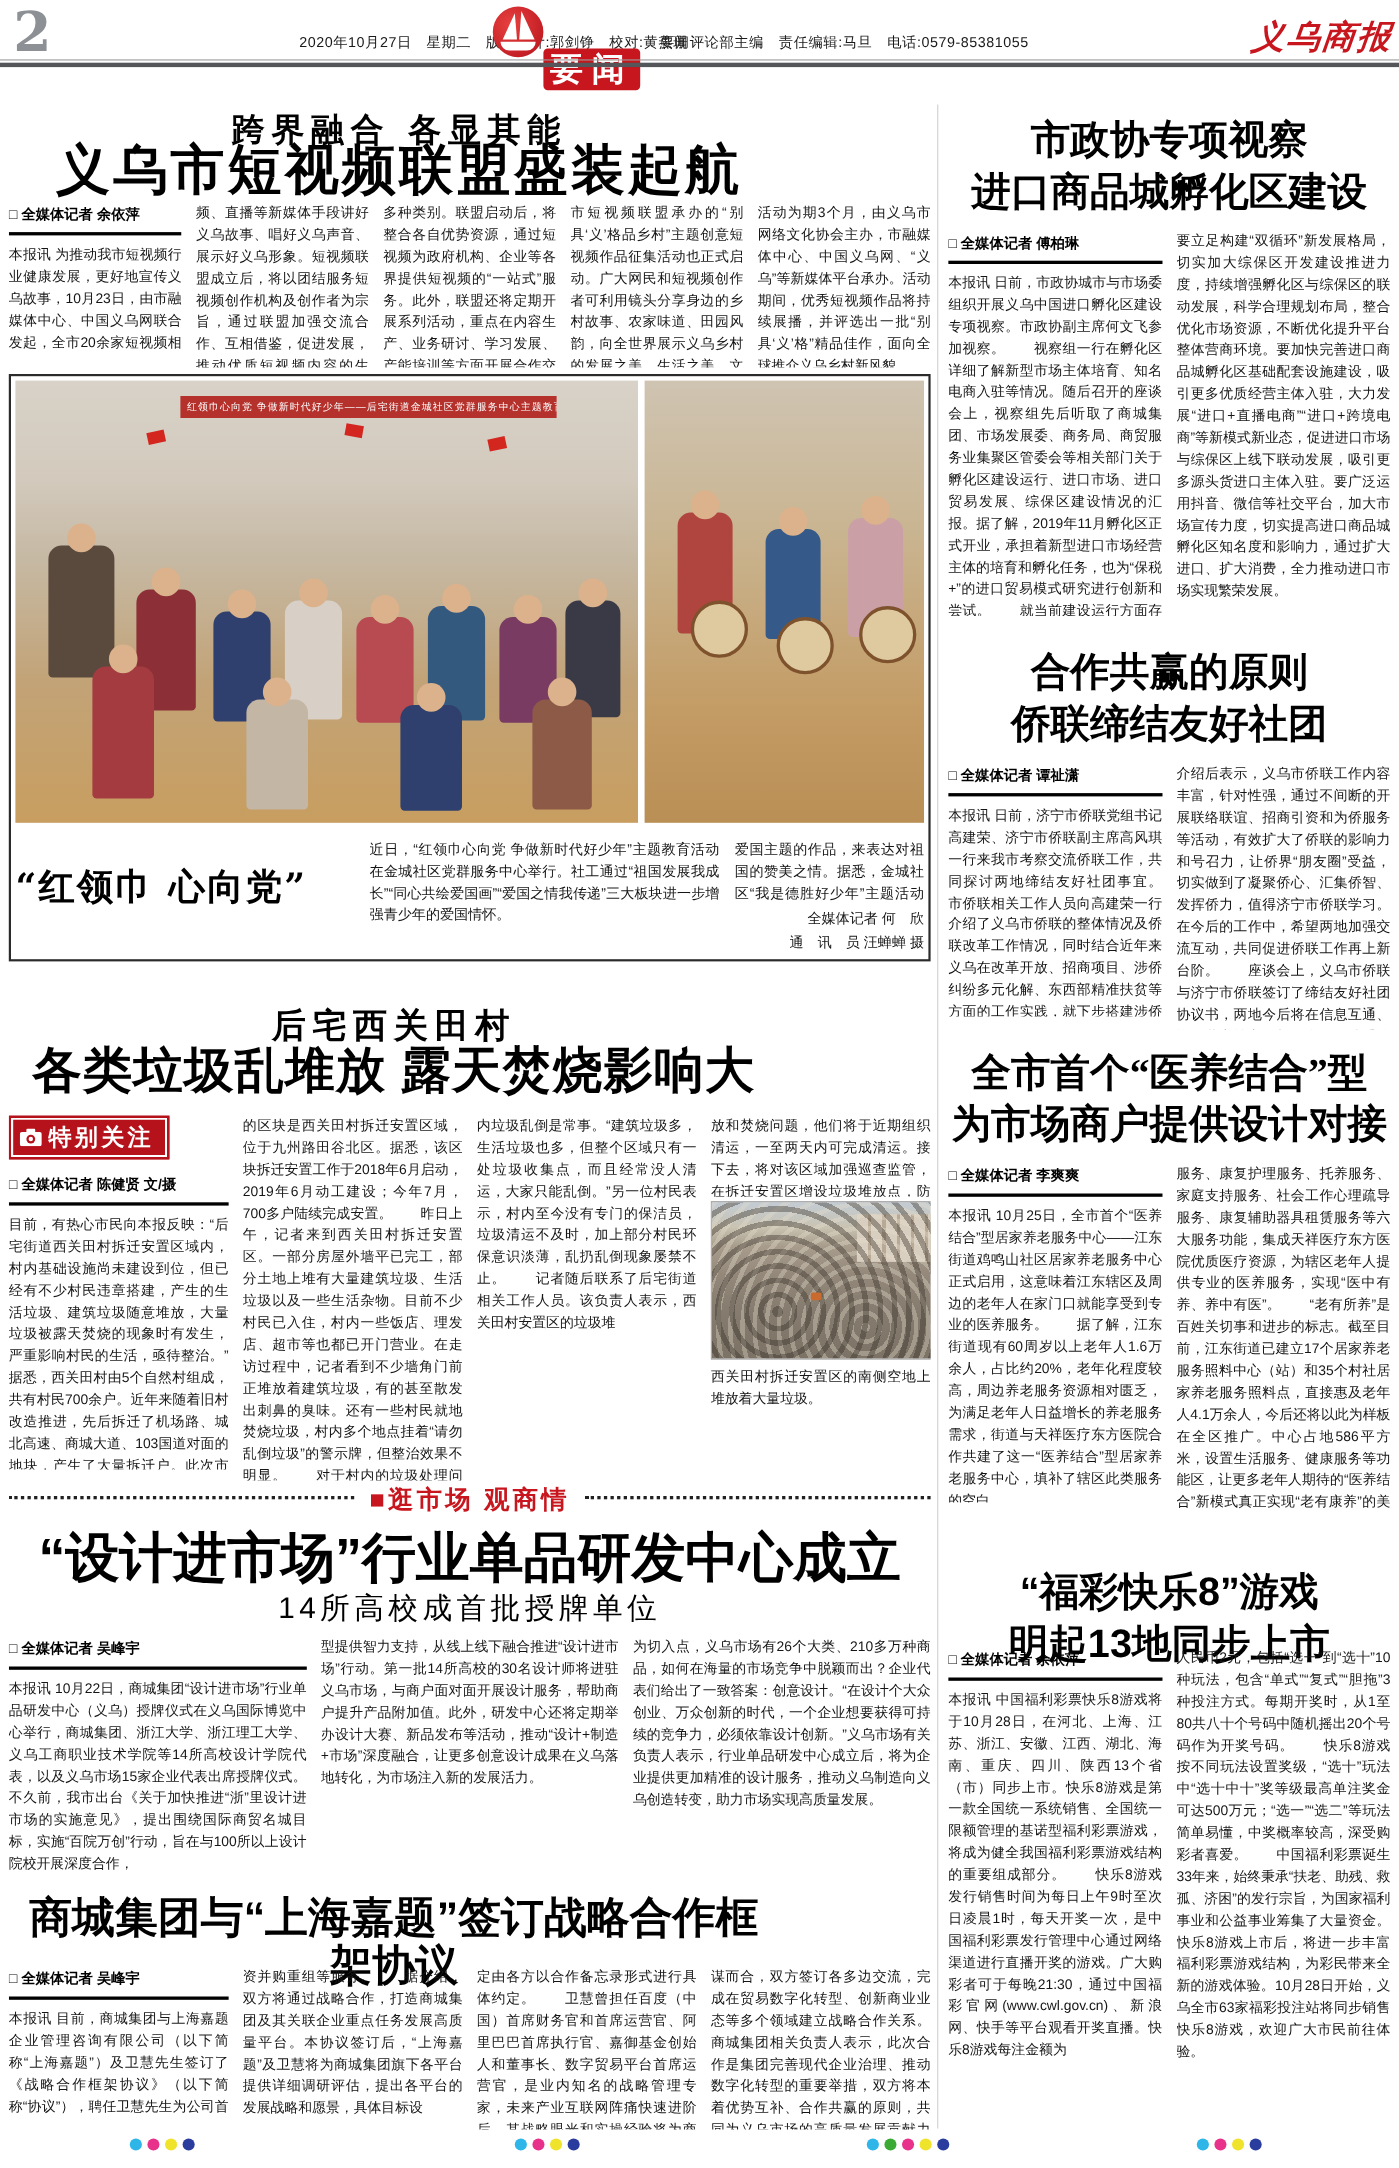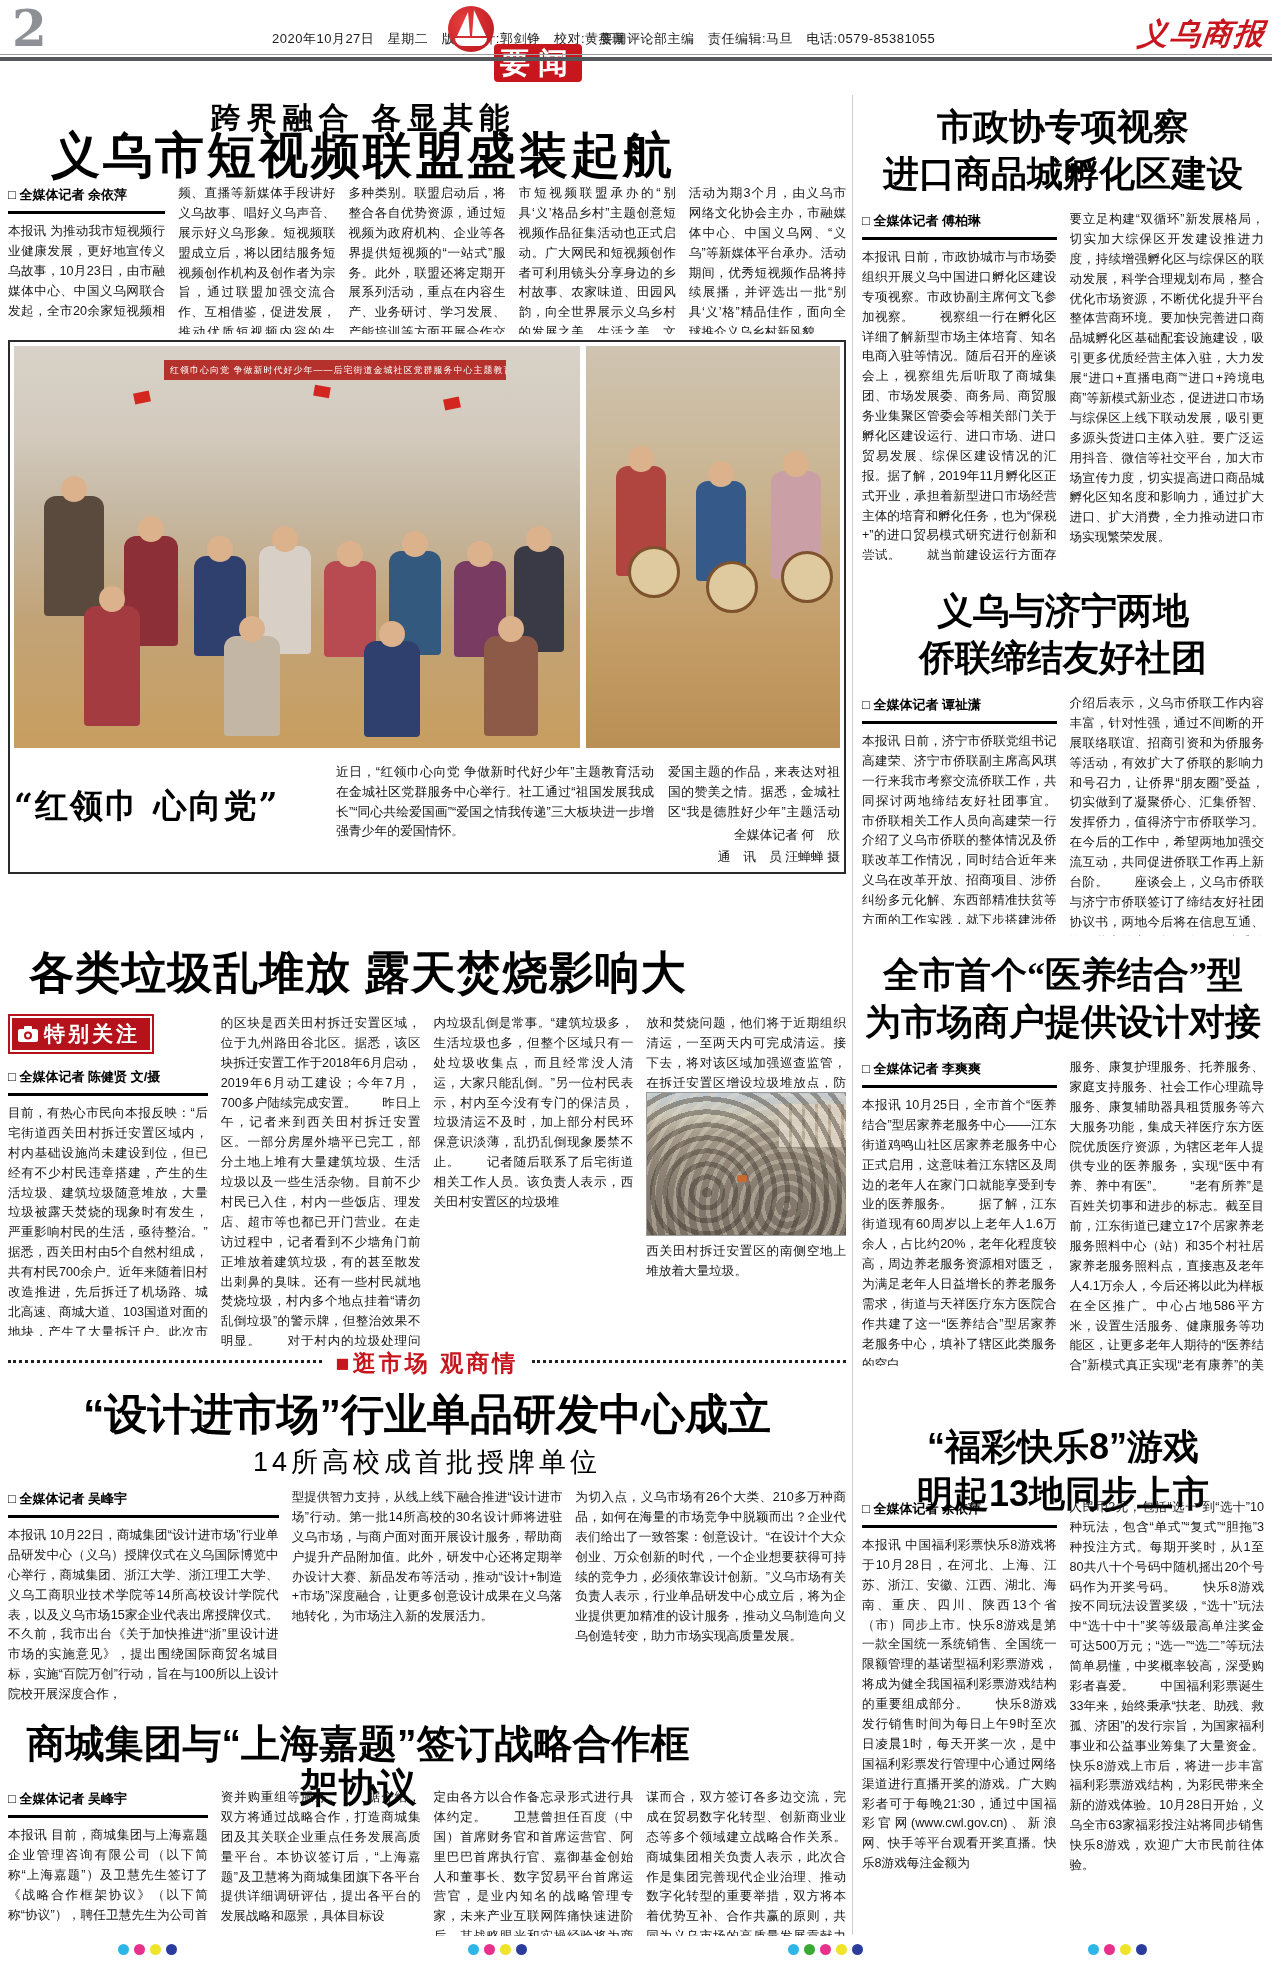--- a/index.html
+++ b/index.html
@@ -129,20 +129,21 @@
       <div class="bigquote" style="flex:0 0 308px;padding-top:22px;">“红领巾 心向党”</div>
       <div class="caption" style="flex:0 0 318px;height:96px;">近日，“红领巾心向党 争做新时代好少年”主题教育活动在金城社区党群服务中心举行。社工通过“祖国发展我成长”“同心共绘爱国画”“爱国之情我传递”三大板块进一步增强青少年的爱国情怀。</div>
       <div style="flex:1 1 auto;">
         <div class="caption" style="height:62px;">爱国主题的作品，来表达对祖国的赞美之情。据悉，金城社区“我是德胜好少年”主题活动旨在弘扬爱国精神，激励广大青少年争做新时代好少年，做德智体美劳全面发展的社会主义接班人。</div>
         <div class="credit">全媒体记者 何　欣</div>
         <div class="credit">通　讯　员 汪蝉蝉 摄</div>
       </div>
     </div>
   </div>
 
+  <div class="abs kicker" style="left:8px;top:912px;width:700px;font-size:31px;">后宅西关田村</div>
   <div class="abs headline" style="left:8px;top:948px;width:700px;font-size:45px;letter-spacing:1px;">各类垃圾乱堆放  露天焚烧影响大</div>
   <div class="abs cols" style="left:8px;top:1014px;width:838px;height:332px;">
     <div class="col">
       <div class="badge">
         <svg width="20" height="16" viewBox="0 0 20 16">
           <rect x="0" y="3" width="20" height="13" rx="2" fill="#fff"></rect>
           <rect x="6" y="0" width="8" height="5" rx="1" fill="#fff"></rect>
           <circle cx="10" cy="9.5" r="4" fill="#b5121b"></circle>
           <circle cx="10" cy="9.5" r="2" fill="#fff"></circle>
         </svg>
@@ -163,21 +164,21 @@
       <div class="capsmall" style="margin-top:6px;">西关田村拆迁安置区的南侧空地上堆放着大量垃圾。</div>
     </div>
   </div>
 
   <div class="abs" style="left:8px;top:1348px;width:838px;display:flex;">
     <div class="dotline"></div>
     <div class="marketlabel">■逛市场  观商情</div>
     <div class="dotline"></div>
   </div>
 
-  <div class="abs headline" style="left:8px;top:1390px;width:838px;font-size:43px;">“设计进市场”行业单品研发中心成立</div>
+  <div class="abs headline" style="left:8px;top:1390px;width:838px;font-size:49px;">“设计进市场”行业单品研发中心成立</div>
   <div class="abs subhead" style="left:8px;top:1444px;width:838px;font-size:27px;">14所高校成首批授牌单位</div>
   <div class="abs cols" style="left:8px;top:1488px;width:838px;height:228px;">
     <div class="col">
       <div class="byline">□ 全媒体记者 吴峰宇</div>
       <div class="bodytxt" style="height:178px;">本报讯 10月22日，商城集团“设计进市场”行业单品研发中心（义乌）授牌仪式在义乌国际博览中心举行，商城集团、浙江大学、浙江理工大学、义乌工商职业技术学院等14所高校设计学院代表，以及义乌市场15家企业代表出席授牌仪式。　　不久前，我市出台《关于加快推进“浙”里设计进市场的实施意见》，提出围绕国际商贸名城目标，实施“百院万创”行动，旨在与100所以上设计院校开展深度合作，</div>
     </div>
     <div class="col bodytxt">型提供智力支持，从线上线下融合推进“设计进市场”行动。第一批14所高校的30名设计师将进驻义乌市场，与商户面对面开展设计服务，帮助商户提升产品附加值。此外，研发中心还将定期举办设计大赛、新品发布等活动，推动“设计+制造+市场”深度融合，让更多创意设计成果在义乌落地转化，为市场注入新的发展活力。</div>
     <div class="col bodytxt">为切入点，义乌市场有26个大类、210多万种商品，如何在海量的市场竞争中脱颖而出？企业代表们给出了一致答案：创意设计。“在设计个大众创业、万众创新的时代，一个企业想要获得可持续的竞争力，必须依靠设计创新。”义乌市场有关负责人表示，行业单品研发中心成立后，将为企业提供更加精准的设计服务，推动义乌制造向义乌创造转变，助力市场实现高质量发展。</div>
   </div>
 
@@ -198,21 +199,21 @@
   </div>
   <div class="abs cols" style="left:862px;top:210px;width:402px;height:362px;">
     <div class="col">
       <div class="byline">□ 全媒体记者 傅柏琳</div>
       <div class="bodytxt" style="height:312px;">本报讯 日前，市政协城市与市场委组织开展义乌中国进口孵化区建设专项视察。市政协副主席何文飞参加视察。　　视察组一行在孵化区详细了解新型市场主体培育、知名电商入驻等情况。随后召开的座谈会上，视察组先后听取了商城集团、市场发展委、商务局、商贸服务业集聚区管委会等相关部门关于孵化区建设运行、进口市场、进口贸易发展、综保区建设情况的汇报。据了解，2019年11月孵化区正式开业，承担着新型进口市场经营主体的培育和孵化任务，也为“保税+”的进口贸易模式研究进行创新和尝试。　　就当前建设运行方面存在的一些困难和问题，委员们提出了具体的意见和建议。视察组认为，</div>
     </div>
     <div class="col bodytxt">要立足构建“双循环”新发展格局，切实加大综保区开发建设推进力度，持续增强孵化区与综保区的联动发展，科学合理规划布局，整合优化市场资源，不断优化提升平台整体营商环境。要加快完善进口商品城孵化区基础配套设施建设，吸引更多优质经营主体入驻，大力发展“进口+直播电商”“进口+跨境电商”等新模式新业态，促进进口市场与综保区上线下联动发展，吸引更多源头货进口主体入驻。要广泛运用抖音、微信等社交平台，加大市场宣传力度，切实提高进口商品城孵化区知名度和影响力，通过扩大进口、扩大消费，全力推动进口市场实现繁荣发展。</div>
   </div>
 
   <div class="abs headline" style="left:862px;top:588px;width:402px;font-size:36px;line-height:1.3;">
-    <div>义乌与济宁两地</div>
+    <div>合作共赢的原则</div>
     <div>侨联缔结友好社团</div>
   </div>
   <div class="abs cols" style="left:862px;top:694px;width:402px;height:242px;">
     <div class="col">
       <div class="byline">□ 全媒体记者 谭祉潇</div>
       <div class="bodytxt" style="height:192px;">本报讯 日前，济宁市侨联党组书记高建荣、济宁市侨联副主席高风琪一行来我市考察交流侨联工作，共同探讨两地缔结友好社团事宜。　　市侨联相关工作人员向高建荣一行介绍了义乌市侨联的整体情况及侨联改革工作情况，同时结合近年来义乌在改革开放、招商项目、涉侨纠纷多元化解、东西部精准扶贫等方面的工作实践，就下步搭建涉侨平台、打造精品品牌、深化为侨服务等方面的工作思路和举措进行了介绍。　　高建荣在听取相关工作情况</div>
     </div>
     <div class="col bodytxt">介绍后表示，义乌市侨联工作内容丰富，针对性强，通过不间断的开展联络联谊、招商引资和为侨服务等活动，有效扩大了侨联的影响力和号召力，让侨界“朋友圈”受益，切实做到了凝聚侨心、汇集侨智、发挥侨力，值得济宁市侨联学习。在今后的工作中，希望两地加强交流互动，共同促进侨联工作再上新台阶。　　座谈会上，义乌市侨联与济宁市侨联签订了缔结友好社团协议书，两地今后将在信息互通、资源共享等方面加强合作，携手推动侨联事业高质量发展，实现互学互鉴。</div>
   </div>
 

